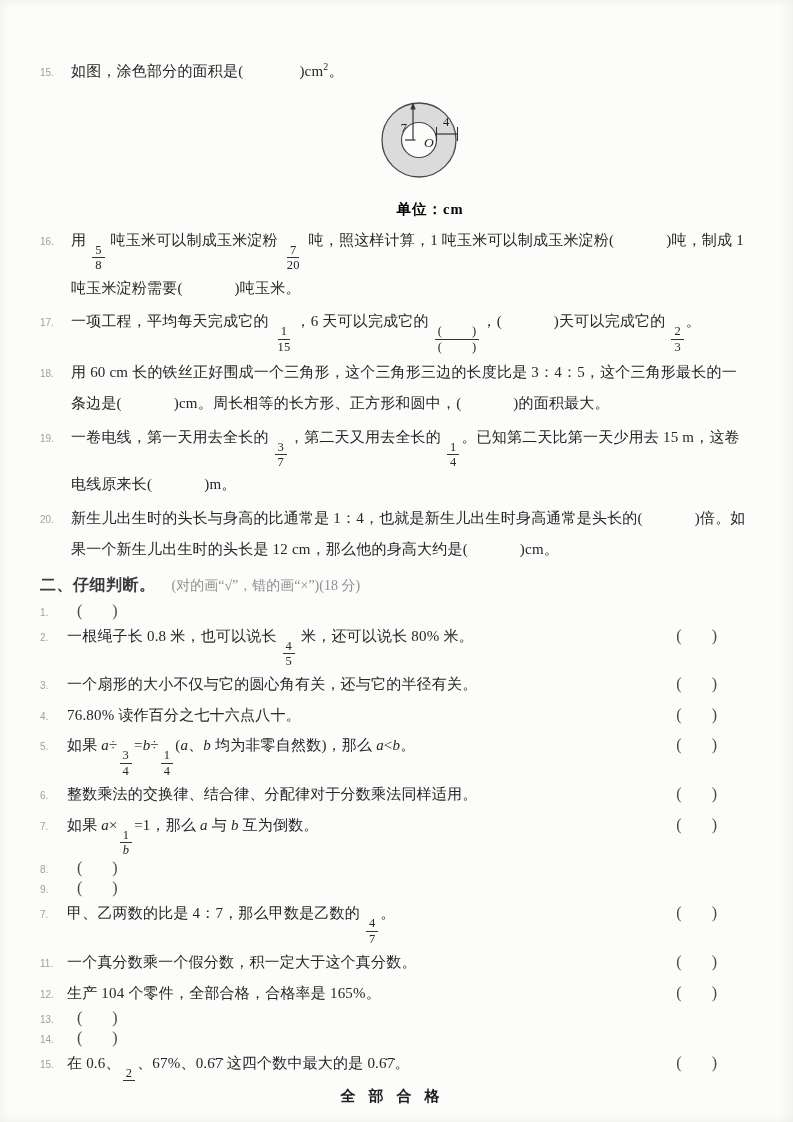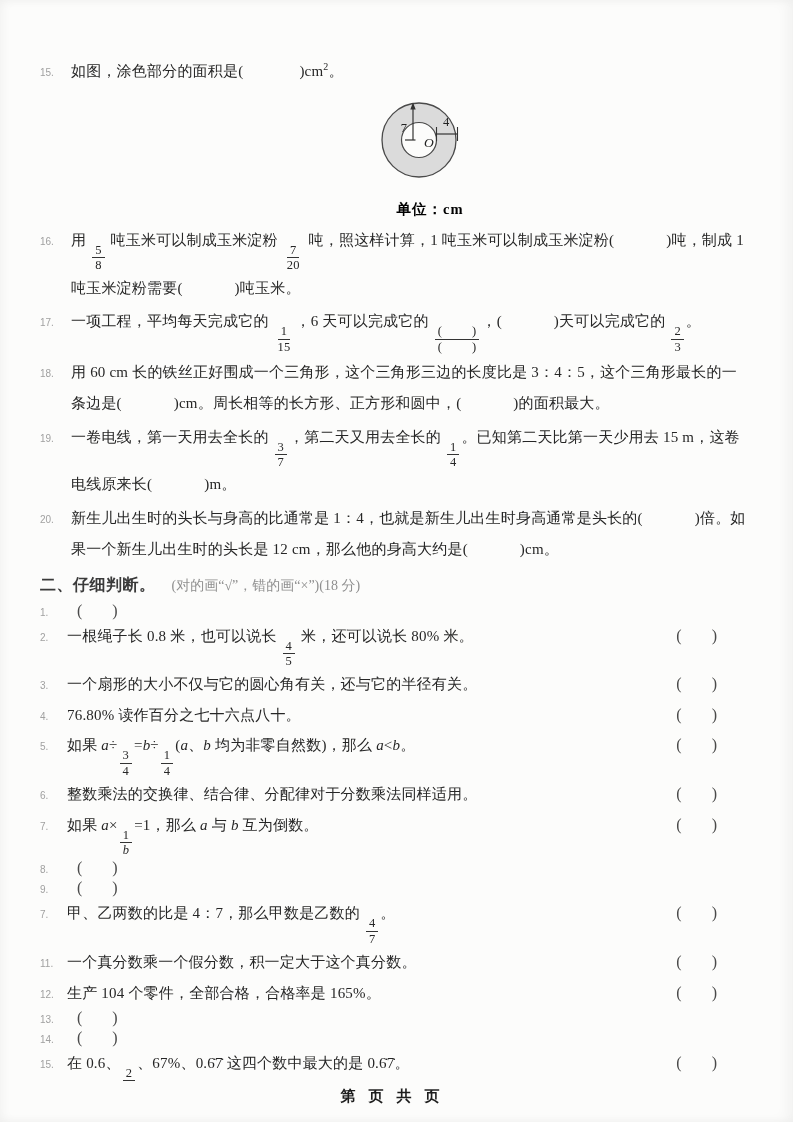--- a/index.html
+++ b/index.html
@@ -215,14 +215,14 @@
           <span class="qnum">15.</span>
           <span class="qtext">在 0.6、<span class="frac">
               <span class="num">2</span>
             </span>、67%、0.6̇7̇ 这四个数中最大的是 0.6̇7̇。</span>
           <span class="jans">(<span class="gap" style="width: 30px;"></span>)</span>
         </div>
       </div>
 
   </div>
 
-  <div class="footer">第页共页</div>
+  <div class="footer">全部合格</div>
 </div>
 
 </body></html>

